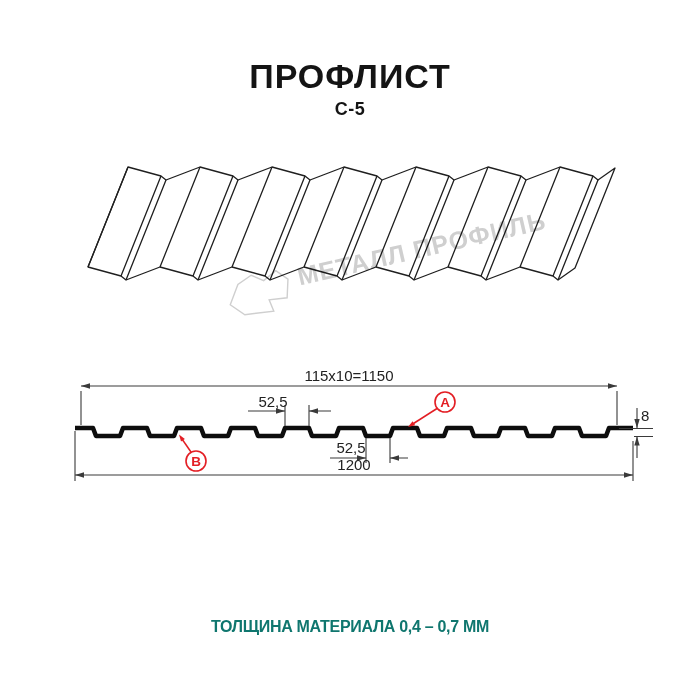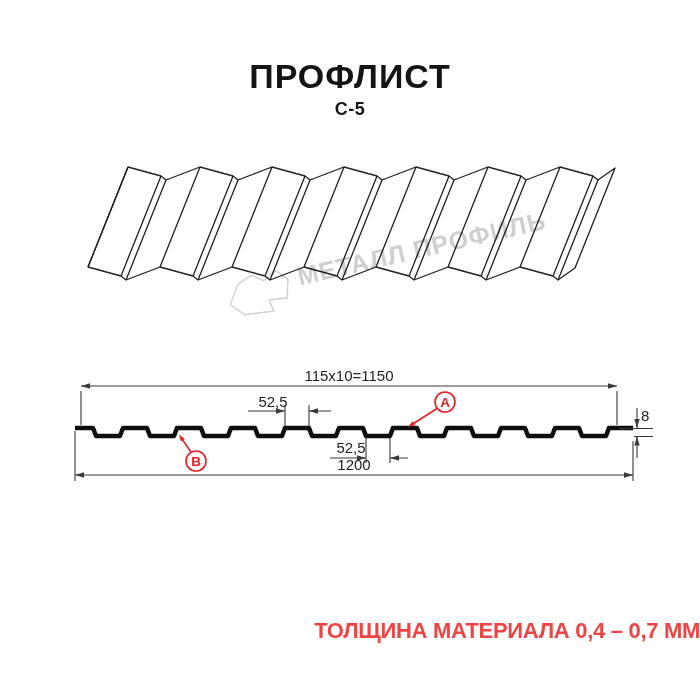--- a/index.html
+++ b/index.html
@@ -2,22 +2,22 @@
 <html><head>
 <meta charset="utf-8">
 <style>
   html,body{margin:0;padding:0;background:#fff;}
   .page{position:relative;width:700px;height:700px;background:#fff;overflow:hidden;
         font-family:"Liberation Sans", sans-serif;}
   .title{position:absolute;left:0;top:57px;width:700px;text-align:center;
          font-size:34px;font-weight:800;letter-spacing:1px;color:#141414;}
   .subtitle{position:absolute;left:0;top:99px;width:700px;text-align:center;
          font-size:18px;font-weight:700;letter-spacing:.5px;color:#141414;}
-  .footer{position:absolute;left:0;top:618px;width:700px;text-align:right;
-         font-size:22px;font-weight:700;letter-spacing:-.3px;color:#ef4444;}
+  .footer{position:absolute;left:0;top:618px;width:700px;text-align:center;
+         font-size:16px;font-weight:700;letter-spacing:-.3px;color:#0f766e;}
   svg{position:absolute;left:0;top:0;}
   .dimtxt{font-family:"Liberation Sans",sans-serif;font-size:15px;fill:#222;}
   .wm{mix-blend-mode:multiply;}
   .wmtxt{font-family:"Liberation Sans",sans-serif;font-weight:700;font-size:25px;
          letter-spacing:1px;fill:#cfcfcf;}
   .redtxt{font-family:"Liberation Sans",sans-serif;font-weight:700;font-size:13.5px;fill:#e31e24;}
 </style>
 </head>
 <body>
 

